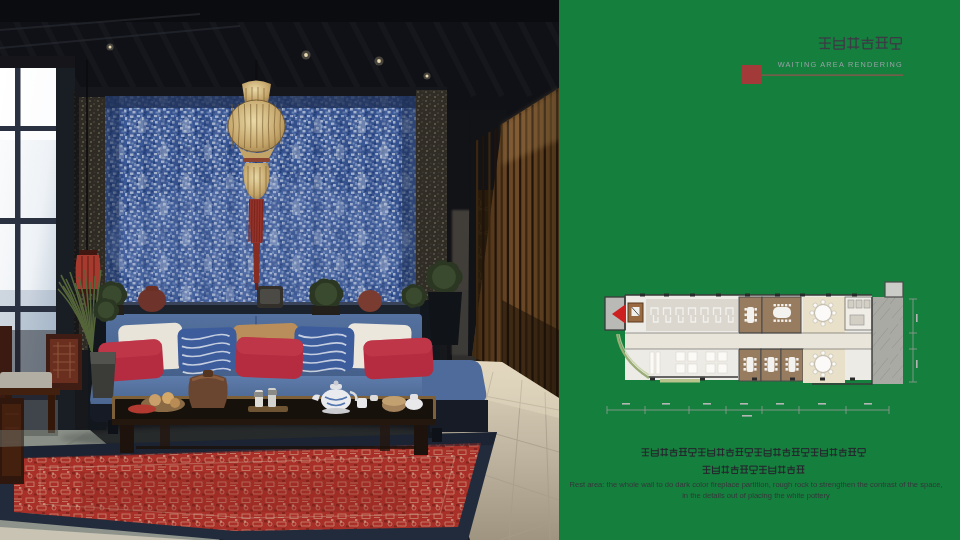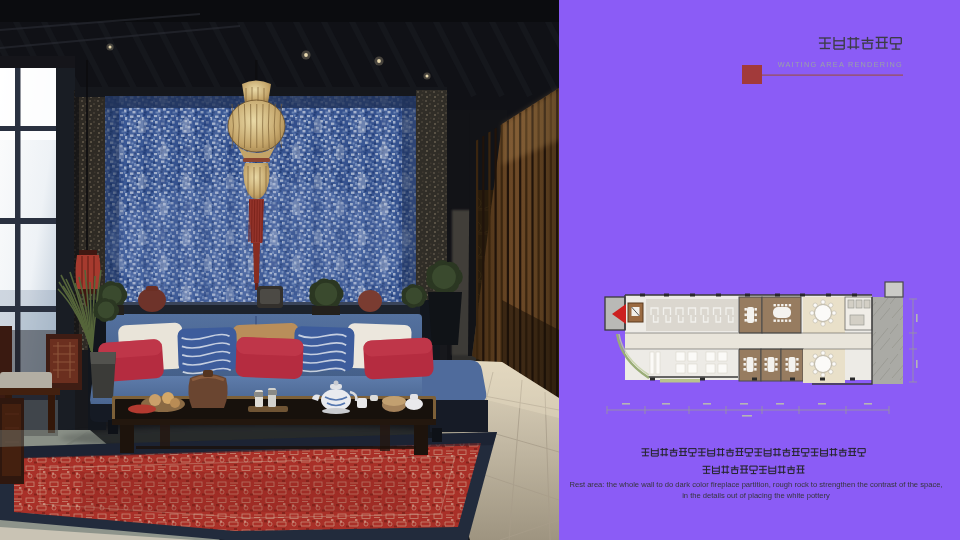--- a/index.html
+++ b/index.html
@@ -1,16 +1,16 @@
 <!DOCTYPE html>
 <html><head><meta charset="utf-8">
 <style>
 html,body{margin:0;padding:0;background:#fff;}
 *{box-sizing:border-box;}
-.page{position:relative;width:960px;height:540px;background:#8b5cf6;overflow:hidden;
+.page{position:relative;width:960px;height:540px;background:#15803d;overflow:hidden;
  font-family:"Liberation Sans",sans-serif;}
 </style></head><body>
 <div class="page">
 
 <svg width="559" height="540" viewBox="0 0 559 540" style="position:absolute;left:0;top:0" shape-rendering="auto">
 <defs>
 <linearGradient id="skyg" x1="0" y1="0" x2="1" y2="1">
  <stop offset="0" stop-color="#fdfdfd"></stop>
           <stop offset="0.55" stop-color="#eef2f6"></stop>
           <stop offset="1" stop-color="#aebecf"></stop>

